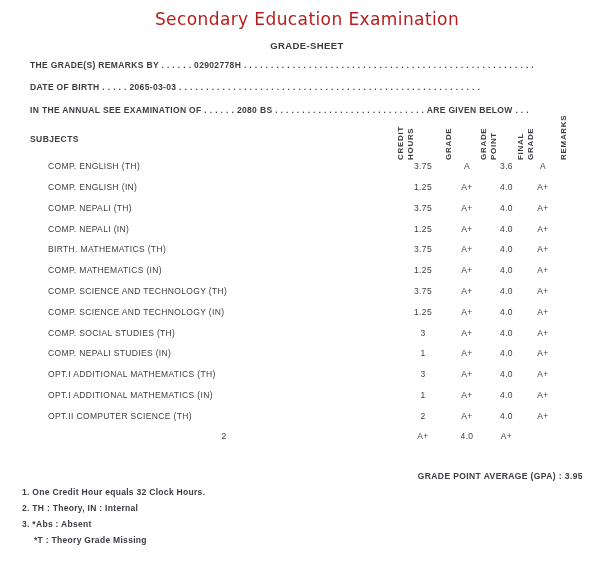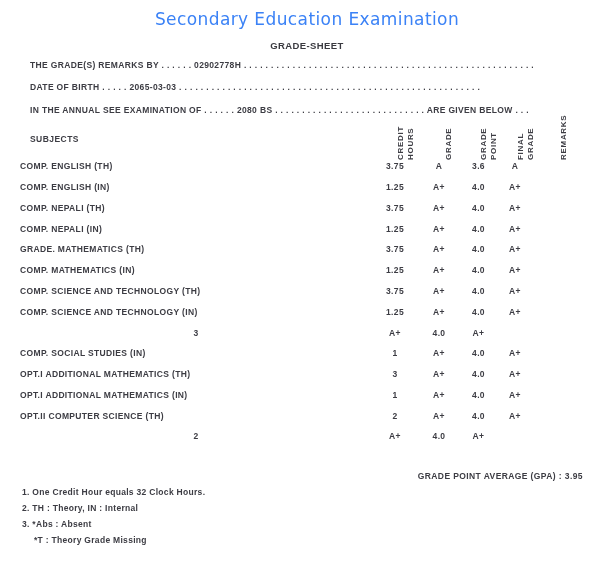--- a/index.html
+++ b/index.html
@@ -3,21 +3,21 @@
 <meta charset="utf-8">
 <style>
   html, body { margin:0; padding:0; background:#ffffff; }
   .page {
     position:relative; width:614px; height:570px; background:#ffffff;
     font-family:"Liberation Sans", sans-serif; color:#3c3c43; overflow:hidden;
   }
   .title {
     position:absolute; top:9px; left:0; width:100%; text-align:center;
     font-family:"DejaVu Sans", sans-serif; font-size:17px; letter-spacing:0.4px;
-    color:#3b82f6; font-weight:normal;
+    color:#b91c1c; font-weight:normal;
   }
   .subtitle {
     position:absolute; top:40px; left:0; width:100%; text-align:center;
     font-size:9.5px; font-weight:bold; letter-spacing:0.4px; color:#3a3a40;
   }
   .info { position:absolute; top:54px; left:30px; right:20px; }
   .info-line {
     height:22.4px; line-height:22.4px; font-size:8.5px; font-weight:bold;
     letter-spacing:0.35px; white-space:nowrap; overflow:hidden;
   }
@@ -32,22 +32,22 @@
   .vtext {
     writing-mode:vertical-rl; transform:rotate(180deg);
     font-size:8px; font-weight:bold; letter-spacing:0.7px;
     line-height:9.5px; white-space:pre-line; height:100%;
   }
   .vc-credit { left:390px; } .vc-grade { left:434px; } .vc-gpoint { left:473px; }
   .vc-final { left:510px; } .vc-remarks { left:549px; }
   .rows { position:absolute; top:156px; left:0; width:614px; }
   .row {
     display:grid; grid-template-columns:352px 46px 42px 37px 36px 42px;
-    padding-left:20px; height:20.77px; align-items:center;
-    font-size:8.5px; font-weight:bold; letter-spacing:0.35px;
+    padding-left:48px; height:20.77px; align-items:center;
+    font-size:8.5px; font-weight:normal; letter-spacing:0.35px;
   }
   .c-subject { text-align:left; white-space:nowrap; }
   .c-num { text-align:center; }
   .gpa {
     position:absolute; top:453px; right:31px; font-size:8.5px;
     font-weight:bold; letter-spacing:0.4px;margin-top:18px;
   }
   .notes {
     position:absolute; left:22px; top:484px; font-size:8.5px;
     font-weight:bold; letter-spacing:0.3px;
@@ -134,21 +134,21 @@
     </div>
     <div class="row">
       <div class="c-subject">COMP. NEPALI (IN)</div>
       <div class="c-num">1.25</div>
       <div class="c-num">A+</div>
       <div class="c-num">4.0</div>
       <div class="c-num">A+</div>
       <div class="c-num"></div>
     </div>
     <div class="row">
-      <div class="c-subject">GRADE. MATHEMATICS (TH)</div>
+      <div class="c-subject">BIRTH. MATHEMATICS (TH)</div>
       <div class="c-num">3.75</div>
       <div class="c-num">A+</div>
       <div class="c-num">4.0</div>
       <div class="c-num">A+</div>
       <div class="c-num"></div>
     </div>
     <div class="row">
       <div class="c-subject">COMP. MATHEMATICS (IN)</div>
       <div class="c-num">1.25</div>
       <div class="c-num">A+</div>
@@ -166,28 +166,29 @@
     </div>
     <div class="row">
       <div class="c-subject">COMP. SCIENCE AND TECHNOLOGY (IN)</div>
       <div class="c-num">1.25</div>
       <div class="c-num">A+</div>
       <div class="c-num">4.0</div>
       <div class="c-num">A+</div>
       <div class="c-num"></div>
     </div>
     <div class="row">
+      <div class="c-subject">COMP. SOCIAL STUDIES (TH)</div>
       <div class="c-num">3</div>
       <div class="c-num">A+</div>
       <div class="c-num">4.0</div>
       <div class="c-num">A+</div>
       <div class="c-num"></div>
     </div>
     <div class="row">
-      <div class="c-subject">COMP. SOCIAL STUDIES (IN)</div>
+      <div class="c-subject">COMP. NEPALI STUDIES (IN)</div>
       <div class="c-num">1</div>
       <div class="c-num">A+</div>
       <div class="c-num">4.0</div>
       <div class="c-num">A+</div>
       <div class="c-num"></div>
     </div>
     <div class="row">
       <div class="c-subject">OPT.I ADDITIONAL MATHEMATICS (TH)</div>
       <div class="c-num">3</div>
       <div class="c-num">A+</div>

